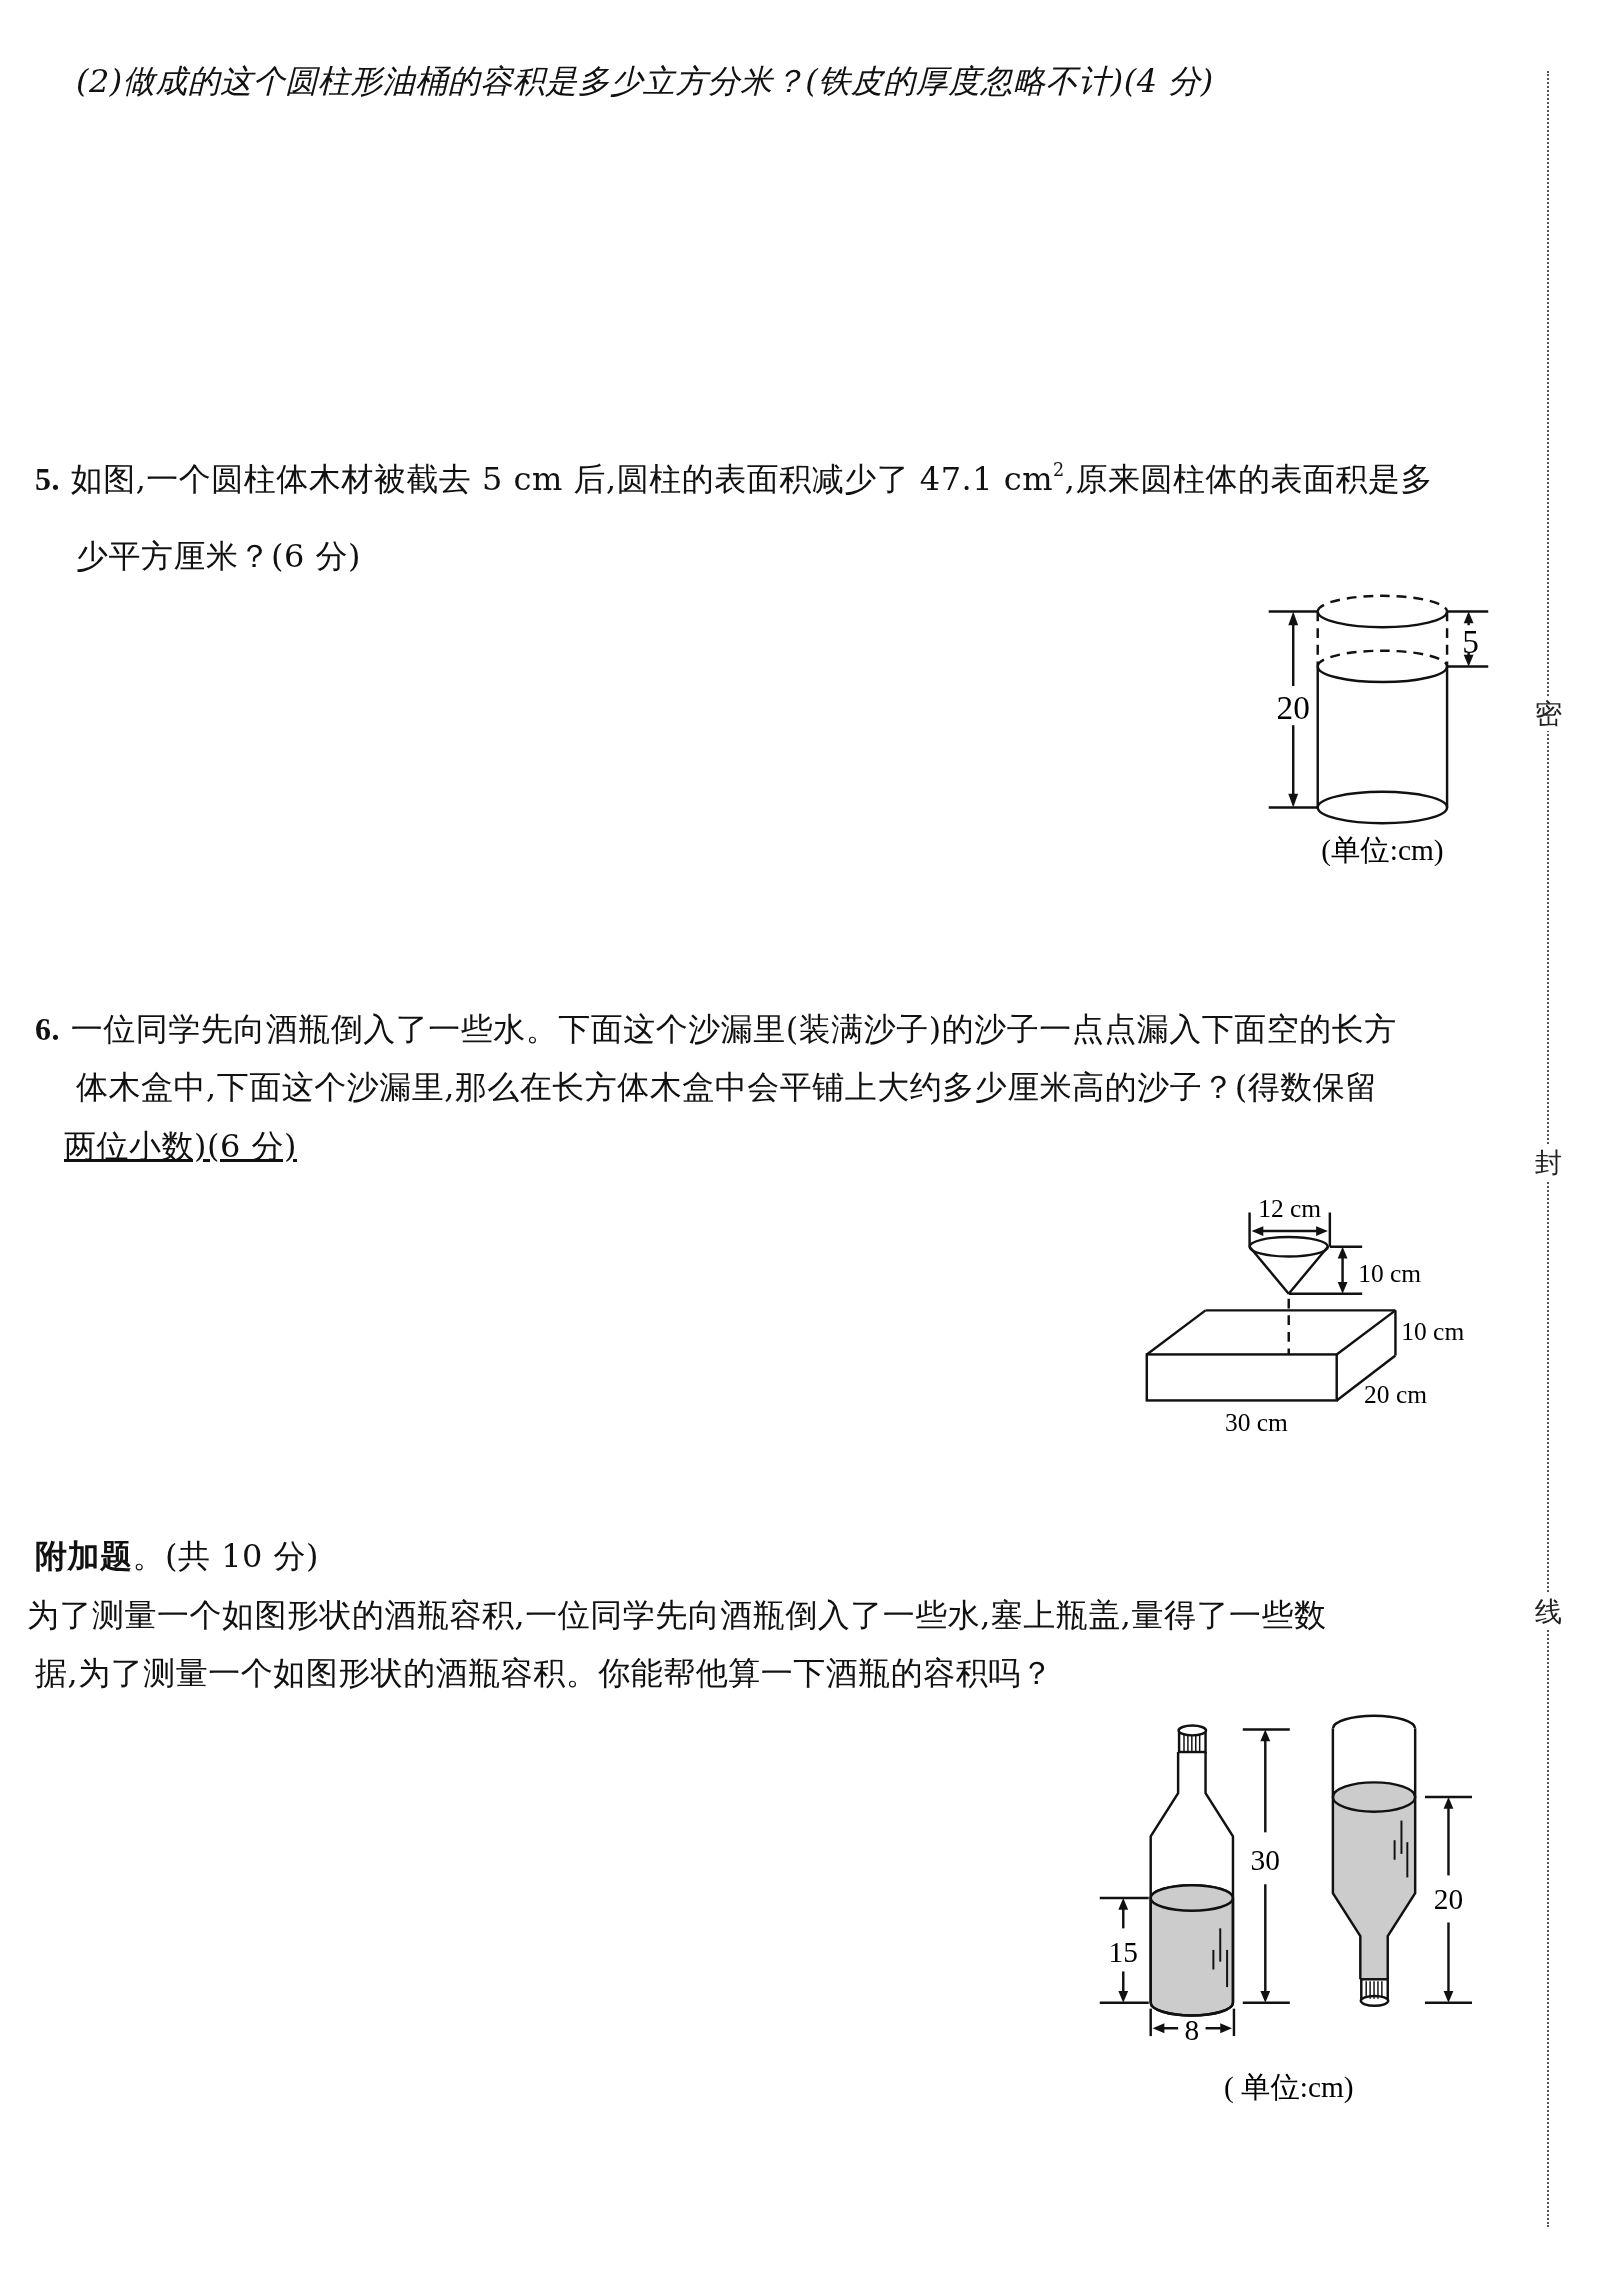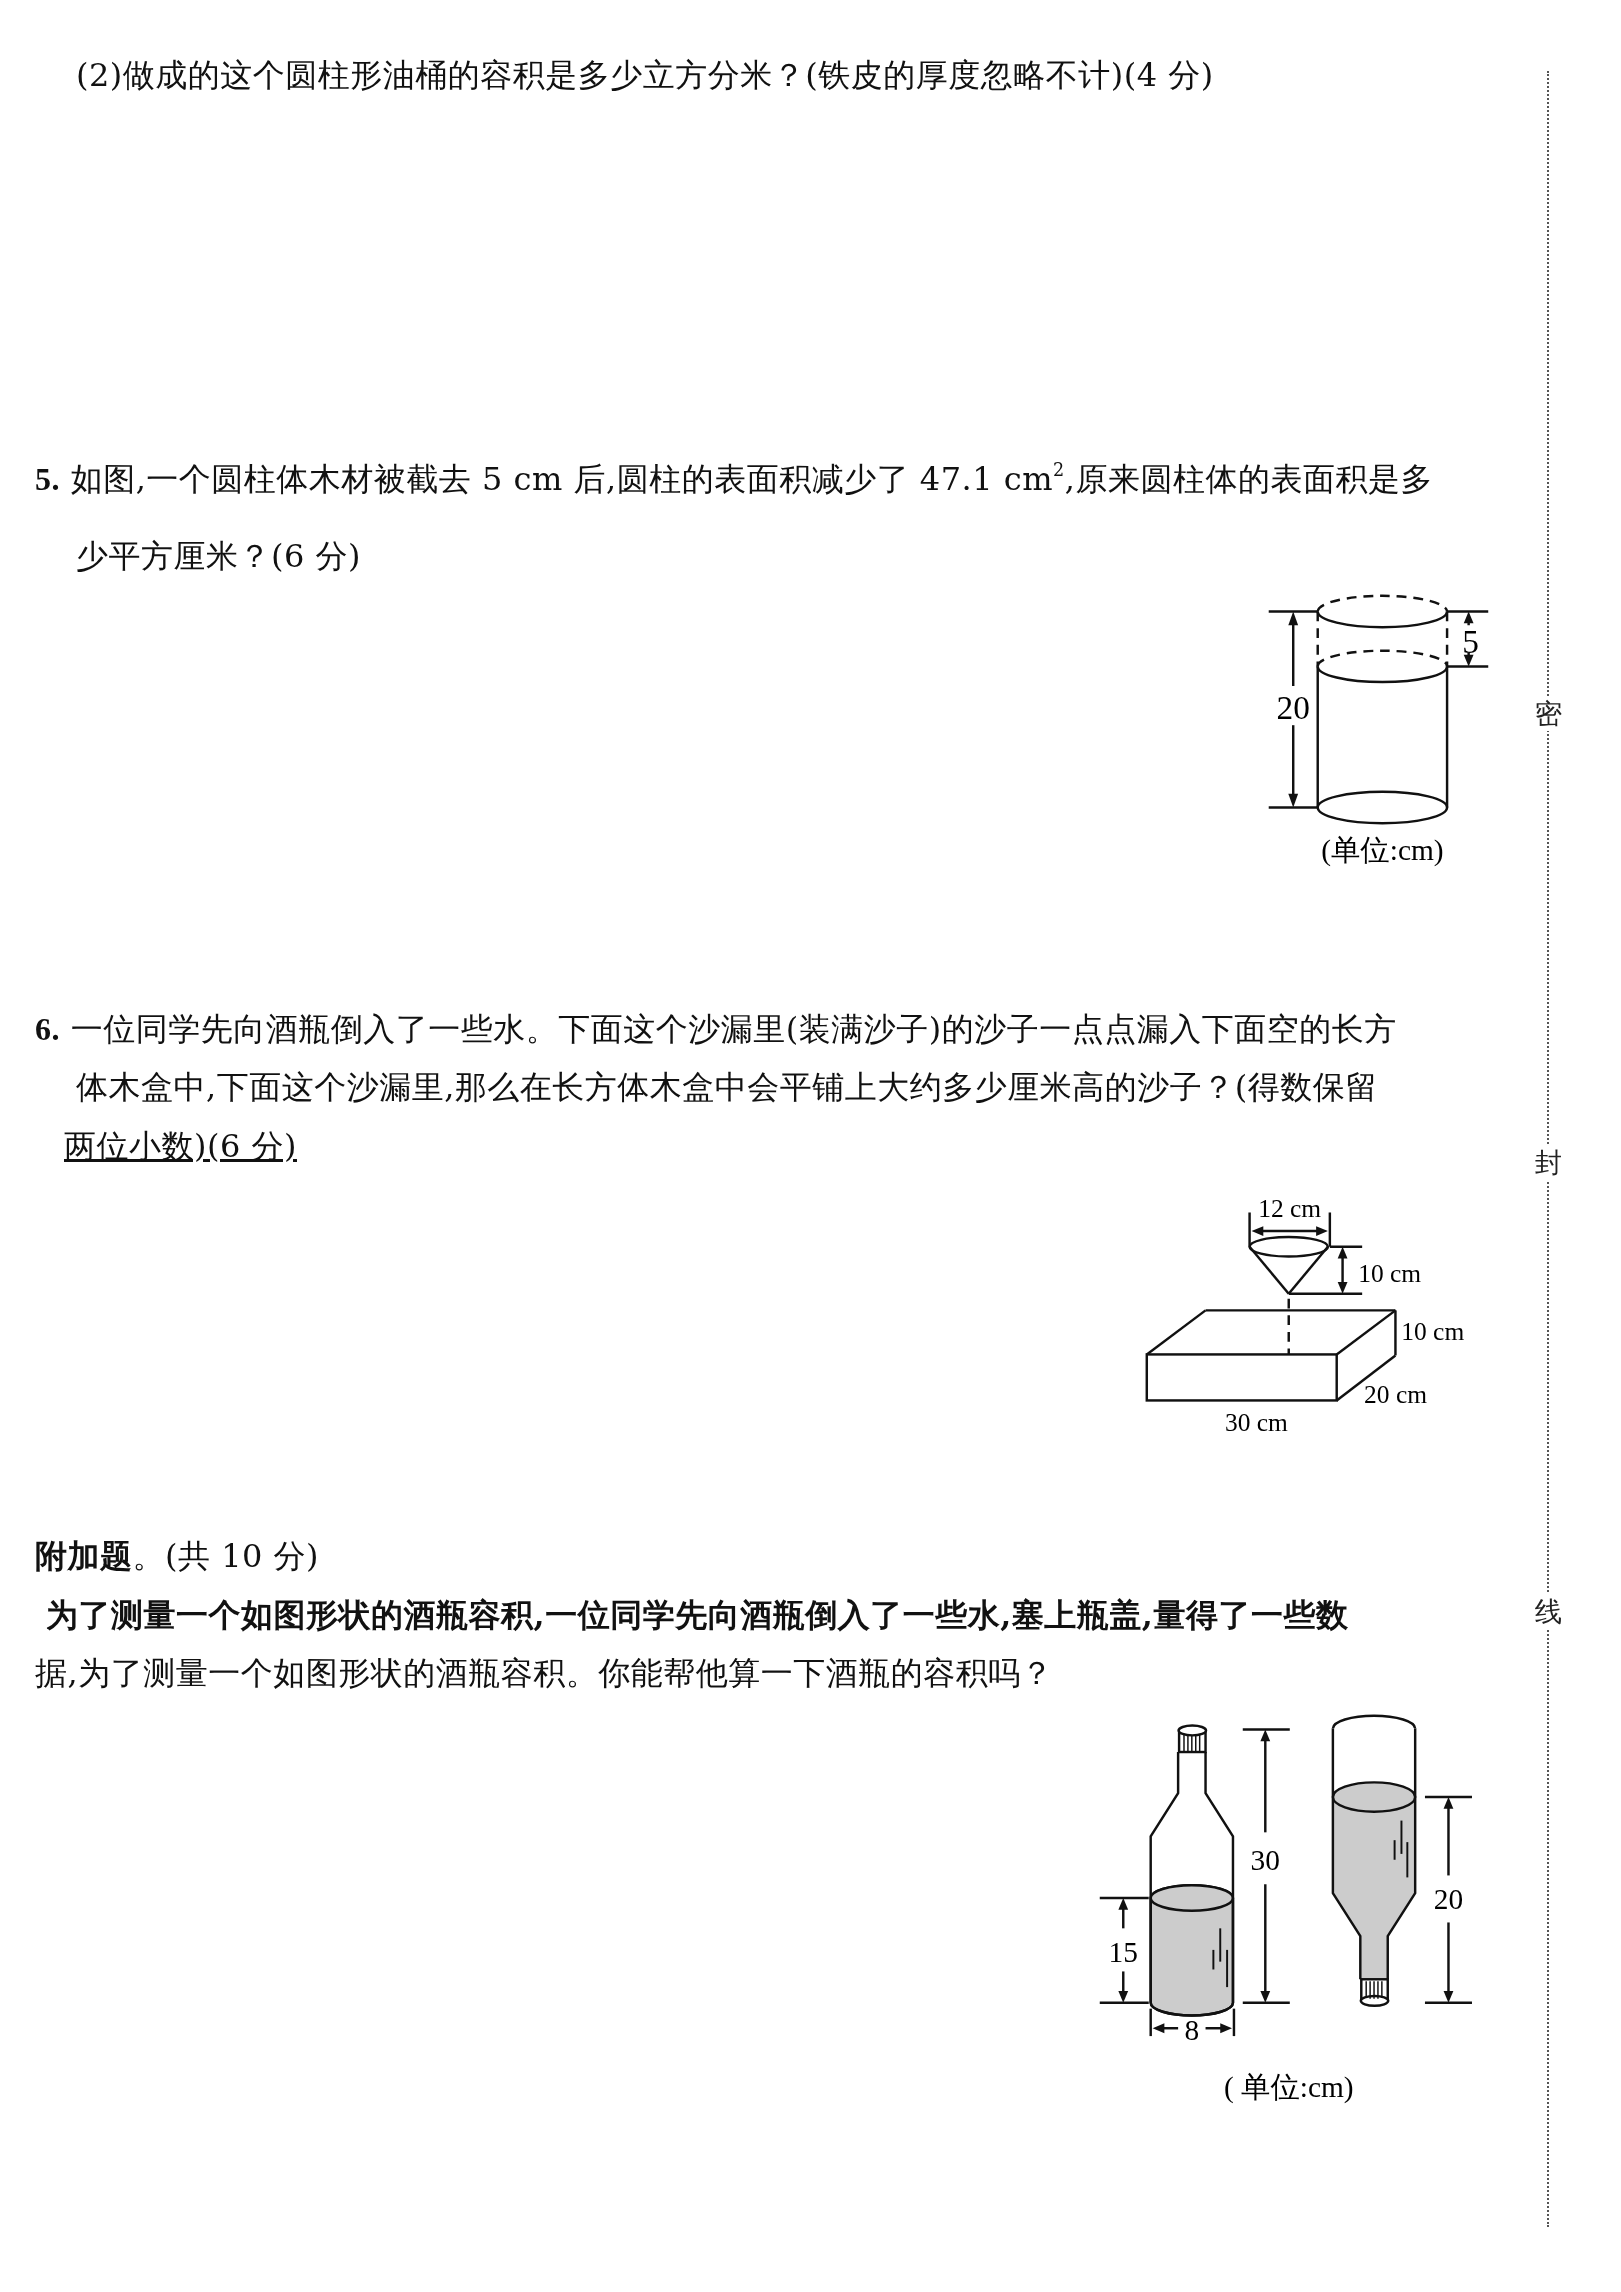--- a/index.html
+++ b/index.html
@@ -25,21 +25,21 @@
     .margin-char {
       position: absolute; left: 1533px; width: 31px; height: 35px;
       background: #fff; font-size: 27.4px; line-height: 35px; text-align: center;
       font-family: "DejaVu Sans", sans-serif; color: #222;
     }
     svg text { font-family: "Liberation Serif", "DejaVu Serif", serif; }
   </style>
 </head>
 <body>
 
-<div class="line" style="left:76px; top:56px;">(2)做成的这个圆柱形油桶的容积是多少立方分米？(铁皮的厚度忽略不计)(4 分)</div>
+<div class="line" style="left:76px; top:62px;font-style:italic;">(2)做成的这个圆柱形油桶的容积是多少立方分米？(铁皮的厚度忽略不计)(4 分)</div>
 
 <div class="line" style="left:35px; top:460px;">
   <span class="num">5.</span>
   <span>如图,一个圆柱体木材被截去 5 cm 后,圆柱的表面积减少了 47.1 cm</span><sup>2</sup><span>,原来圆柱体的表面积是多</span>
 </div>
 <div class="line" style="left:76px; top:537px;">少平方厘米？(6 分)</div>
 
 <svg style="position:absolute; left:1255px; top:588px;" width="294" height="294" viewBox="0 0 300 300">
   <g fill="none" stroke="#111" stroke-width="2.5">
 
@@ -119,21 +119,21 @@
   <text x="156" y="32" font-size="26" text-anchor="middle">12 cm</text>
   <text x="226" y="98" font-size="26">10 cm</text>
   <text x="270" y="157" font-size="26">10 cm</text>
   <text x="232" y="222" font-size="26">20 cm</text>
   <text x="122" y="250" font-size="26" text-anchor="middle">30 cm</text>
 </svg>
 
 <div class="line" style="left:35px; top:1537px;">
   <span class="bold">附加题</span><span>。(共 10 分)</span>
 </div>
-<div class="line" style="left:46px; top:1596px;font-weight:bold;">为了测量一个如图形状的酒瓶容积,一位同学先向酒瓶倒入了一些水,塞上瓶盖,量得了一些数</div>
+<div class="line" style="left:27px; top:1596px;">为了测量一个如图形状的酒瓶容积,一位同学先向酒瓶倒入了一些水,塞上瓶盖,量得了一些数</div>
 <div class="line" style="left:35px; top:1654px;">据,为了测量一个如图形状的酒瓶容积。你能帮他算一下酒瓶的容积吗？</div>
 
 <svg style="position:absolute; left:1088px; top:1705px;" width="431" height="431" viewBox="0 0 440 440">
 
   <g stroke="#111" stroke-width="2.5">
 
     <path d="M64,197 L64,304 A42,13 0 0,0 148,304 L148,197 A42,13 0 0,0 64,197 Z" fill="#cccccc"></path>
     <ellipse cx="106" cy="197" rx="42" ry="13" fill="#cccccc"></ellipse>
 
     <path d="M64,304 L64,134 L92,90 L92,48 M120,48 L120,90 L148,134 L148,304" fill="none"></path>

